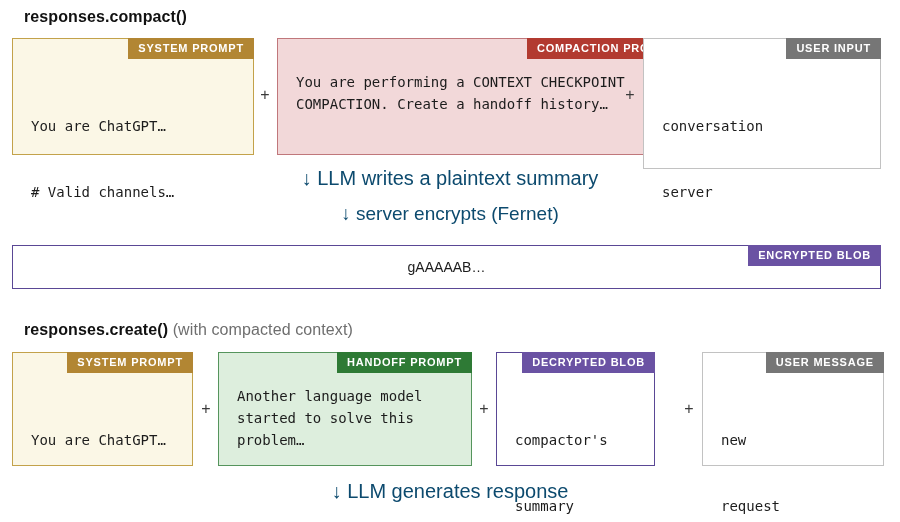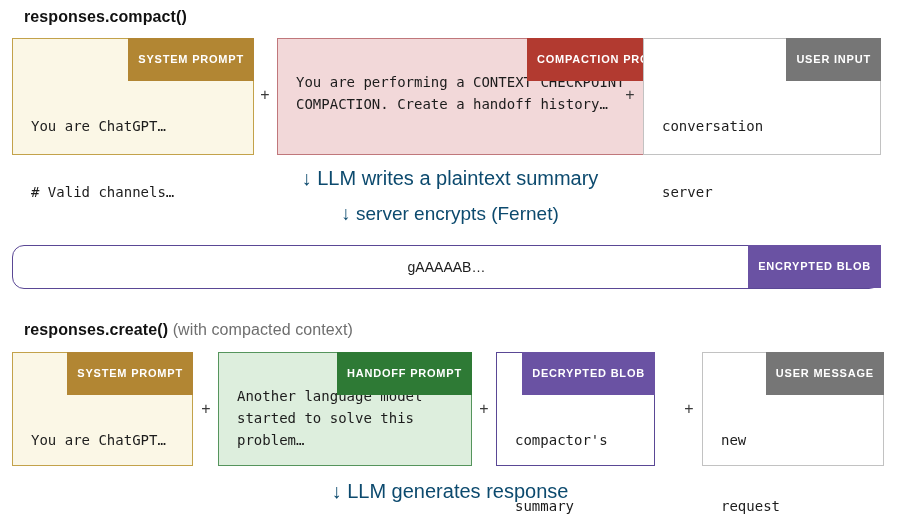--- a/index.html
+++ b/index.html
@@ -18,21 +18,21 @@
   }
   .box .content{
     padding:32px 18px 12px 18px;
     font-family:"DejaVu Sans Mono","Liberation Mono",monospace;
     font-size:14px;line-height:22px;color:#1c1c1c;
     white-space:pre-wrap;word-wrap:break-word;
   }
   .ln{display:block;}
   .badge{
     position:absolute;top:-1px;right:-1px;height:21px;line-height:21px;
-    padding:11px 10px;color:#ffffff;font-size:11px;font-weight:700;
+    padding:0 10px;color:#ffffff;font-size:11px;font-weight:700;
     letter-spacing:0.8px;white-space:nowrap;
   }
   
   .t-gold{background:#fbf7e6;border-color:#c3a24a;}
   .b-gold{background:#b28633;}
   .t-red{background:#f2d8d9;border-color:#c0777b;}
   .b-red{background:#b23a30;}
   .t-green{background:#ddeedd;border-color:#55945c;}
   .b-green{background:#2e7a35;}
   .t-purple{background:#ffffff;border-color:#5a4795;}
@@ -71,32 +71,32 @@
 
   <div class="plus" style="left:257px;top:86px;">+</div>
 
   <div class="box t-red" style="left:277px;top:38px;width:408px;height:117px;">
     <div class="badge b-red">COMPACTION PROMPT</div>
     <div class="content">You are performing a CONTEXT CHECKPOINT COMPACTION. Create a handoff history…</div>
   </div>
 
   <div class="plus" style="left:622px;top:86px;">+</div>
 
-  <div class="box t-gray" style="left:643px;top:38px;width:238px;height:117px;">
+  <div class="box t-gray" style="left:643px;top:38px;width:238px;height:131px;">
     <div class="badge b-gray">USER INPUT</div>
     <div class="content">
       <span class="ln">conversation</span>
       <span class="ln">server</span>
     </div>
   </div>
 
   <div class="flow" style="top:167px;font-size:20px;">↓ LLM writes a plaintext summary</div>
   <div class="flow" style="top:203px;font-size:19px;">↓ server encrypts (Fernet)</div>
 
-  <div class="box t-purple blob-box" style="left:12px;top:245px;width:869px;height:44px;border-radius:12px;">
+  <div class="box t-purple blob-box" style="left:12px;top:245px;width:869px;height:44px;">
     <div class="badge b-purple">ENCRYPTED BLOB</div>
     <div class="blob-text">gAAAAAB…</div>
   </div>
 
   <div class="sec-title" style="top:321px;"><span>responses.create()</span><span class="sec-subtitle"> (with compacted context)</span></div>
 
   <div class="box t-gold" style="left:12px;top:352px;width:181px;height:114px;">
     <div class="badge b-gold">SYSTEM PROMPT</div>
     <div class="content">
       <span class="ln">You are ChatGPT…</span>

